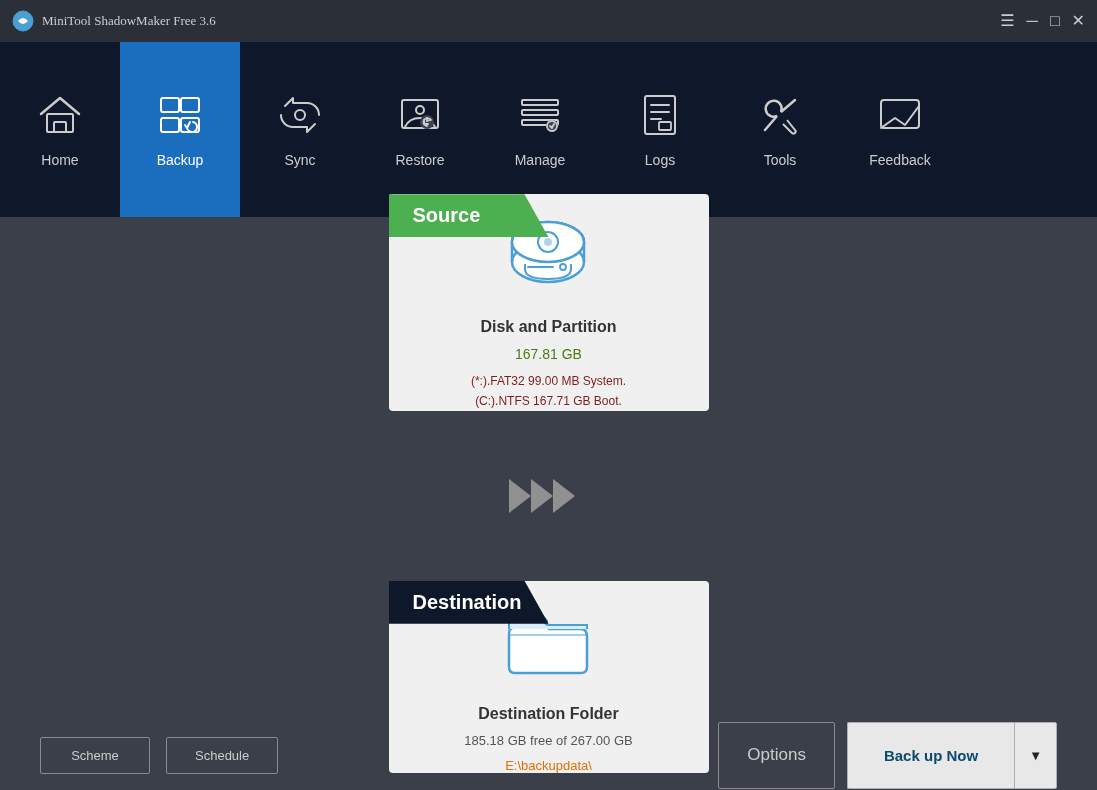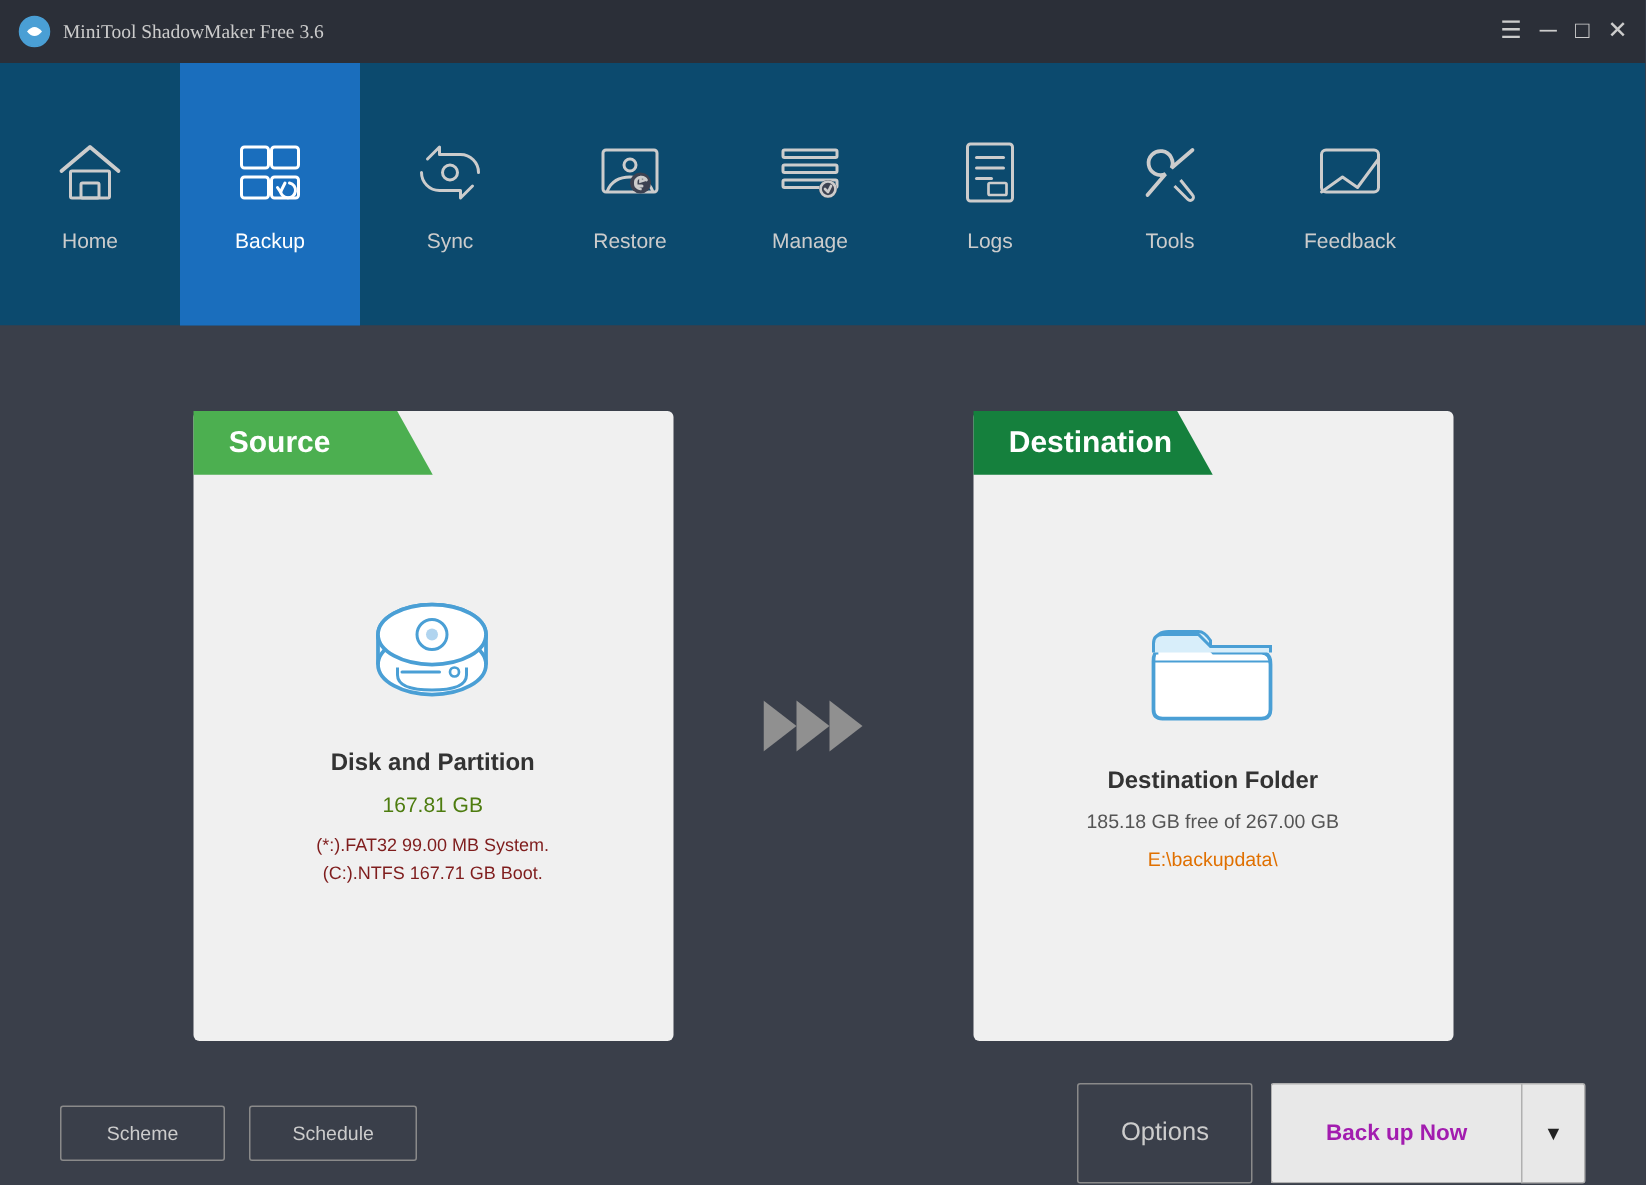--- a/index.html
+++ b/index.html
@@ -40,21 +40,21 @@
     }
     .title-bar-controls span {
       color: #ccc;
       font-size: 16px;
       cursor: pointer;
       line-height: 1;
     }
 
     
     .nav-bar {
-      background: #0c4a6e;
+      background: #0f172a;
       height: 175px;
       display: flex;
       align-items: stretch;
     }
     .nav-item {
       display: flex;
       flex-direction: column;
       align-items: center;
       justify-content: center;
       width: 120px;
@@ -82,20 +82,21 @@
 
     
     .main-content {
       background: #3a3f4a;
       padding: 30px 60px 0 60px;
       height: calc(790px - 42px - 175px - 70px);
       display: flex;
       align-items: center;
       justify-content: center;
       gap: 60px;
+      flex-direction: column;
     }
 
     
     .card {
       background: #f0f0f0;
       border-radius: 4px;
       width: 320px;
       height: 420px;
       position: relative;
       display: flex;
@@ -112,21 +113,21 @@
       left: 0;
       background: #4caf50;
       color: #fff;
       font-size: 20px;
       font-weight: bold;
       padding: 10px 24px;
       clip-path: polygon(0 0, 85% 0, 100% 100%, 0 100%);
       min-width: 160px;
     }
     .card-header.destination {
-      background: #15803d;
+      background: #0f172a;
     }
     .card-inner {
       display: flex;
       flex-direction: column;
       align-items: center;
       gap: 10px;
       margin-top: 20px;
     }
     .card-icon {
       margin-bottom: 10px;
@@ -189,21 +190,21 @@
       border-radius: 2px;
       min-width: 110px;
     }
     .bottom-right {
       display: flex;
       gap: 0;
     }
     .btn-backup {
       background: #e8e8e8;
       border: 1px solid #b0b0b0;
-      color: #a21caf;
+      color: #0c4a6e;
       font-size: 15px;
       font-weight: 600;
       padding: 24px 36px;
       cursor: pointer;
       border-radius: 2px 0 0 2px;
       min-width: 160px;
       border-right: none;
     }
     .btn-dropdown {
       background: #e8e8e8;

